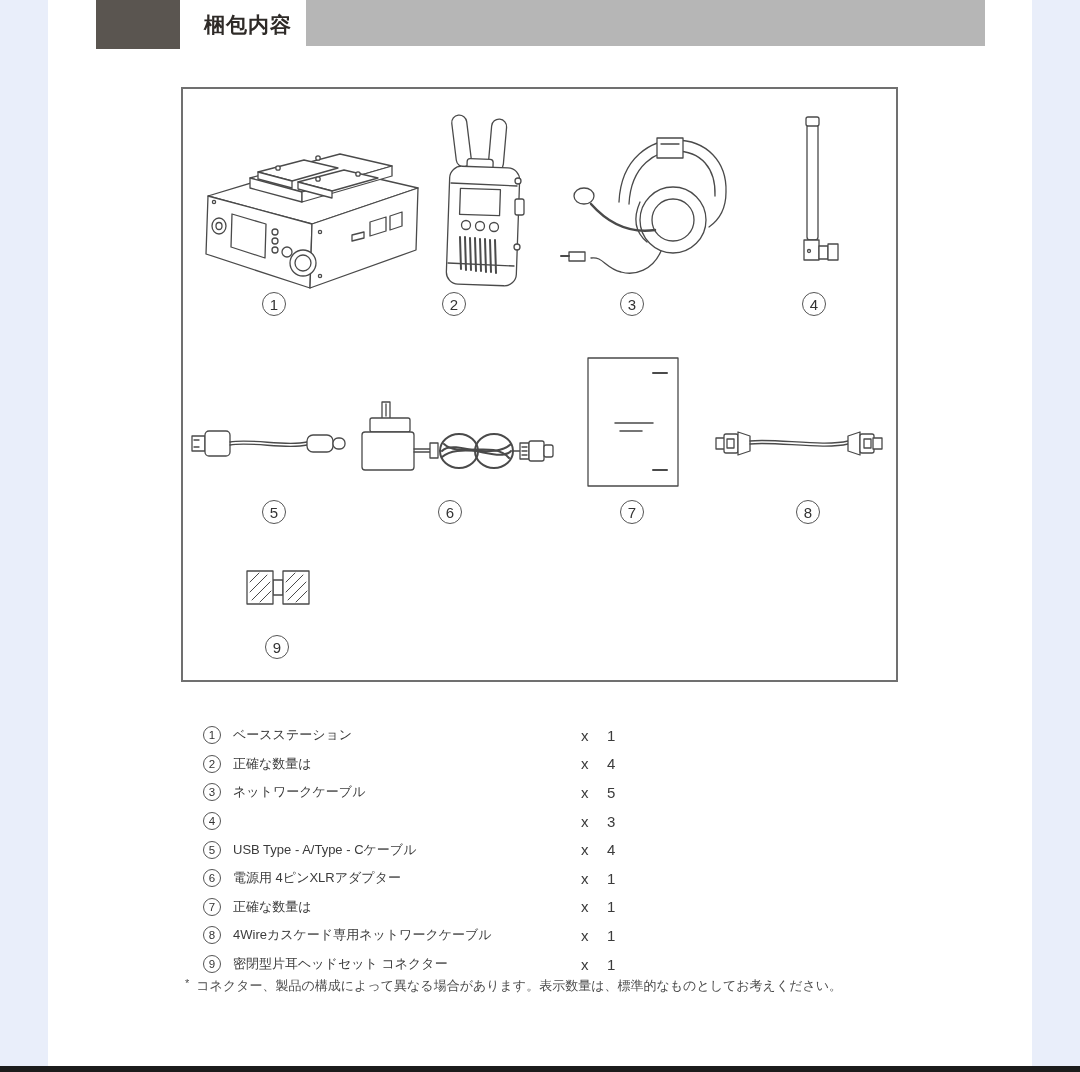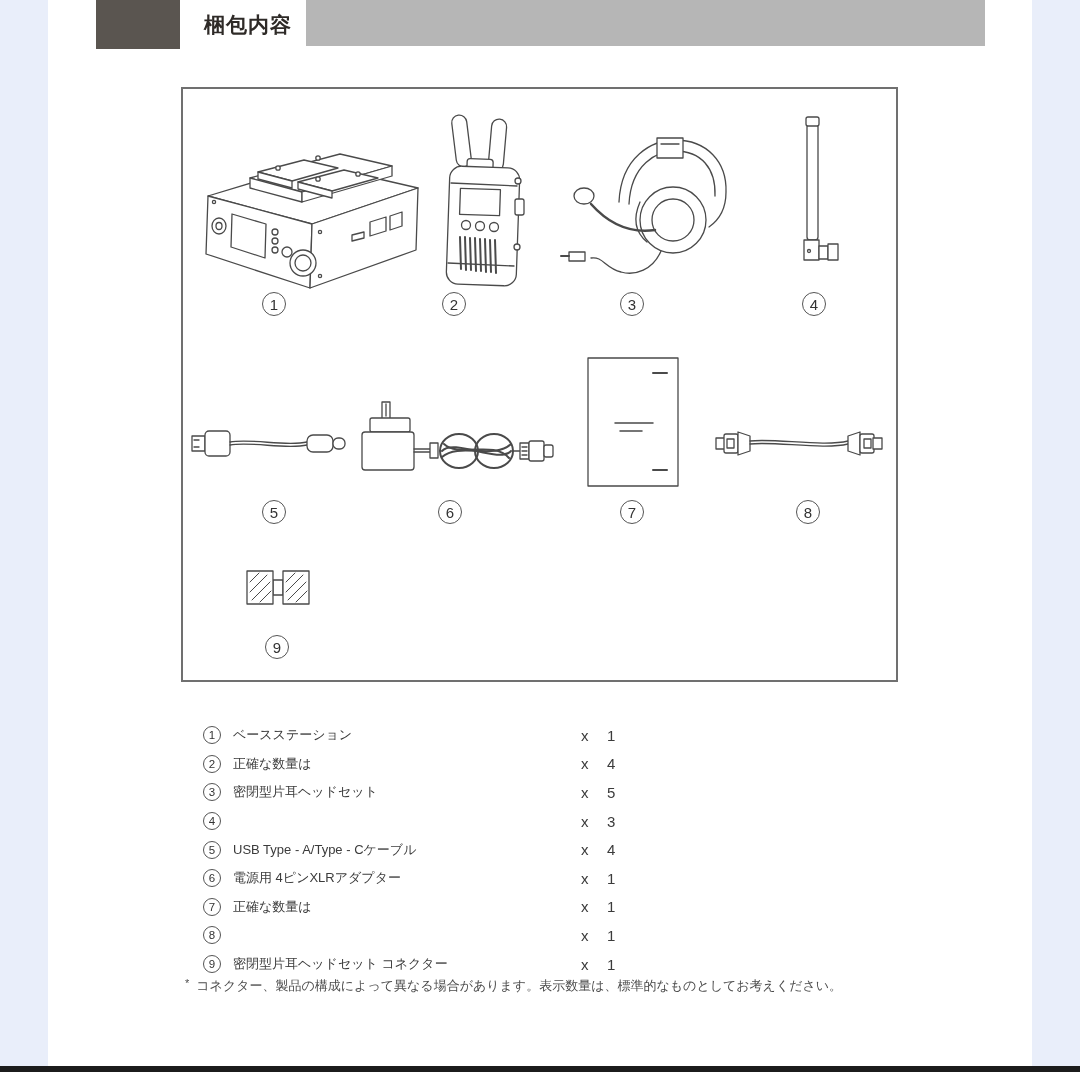--- a/index.html
+++ b/index.html
@@ -276,21 +276,21 @@
       <span class="qty-val">1</span>
     </div>
     <div class="list-row">
       <span class="row-circle">2</span>
       <span class="row-label">正確な数量は</span>
       <span class="qty-mark">x</span>
       <span class="qty-val">4</span>
     </div>
     <div class="list-row">
       <span class="row-circle">3</span>
-      <span class="row-label">密閉型片耳ヘッドセット</span>
+      <span class="row-label">ネットワークケーブル</span>
       <span class="qty-mark">x</span>
       <span class="qty-val">5</span>
     </div>
     <div class="list-row">
       <span class="row-circle">4</span>
       <span class="qty-mark">x</span>
       <span class="qty-val">3</span>
     </div>
     <div class="list-row">
       <span class="row-circle">5</span>
@@ -305,20 +305,21 @@
       <span class="qty-val">1</span>
     </div>
     <div class="list-row">
       <span class="row-circle">7</span>
       <span class="row-label">正確な数量は</span>
       <span class="qty-mark">x</span>
       <span class="qty-val">1</span>
     </div>
     <div class="list-row">
       <span class="row-circle">8</span>
+      <span class="row-label">4Wireカスケード専用ネットワークケーブル</span>
       <span class="qty-mark">x</span>
       <span class="qty-val">1</span>
     </div>
     <div class="list-row">
       <span class="row-circle">9</span>
       <span class="row-label">密閉型片耳ヘッドセット コネクター</span>
       <span class="qty-mark">x</span>
       <span class="qty-val">1</span>
     </div>
   </div>

